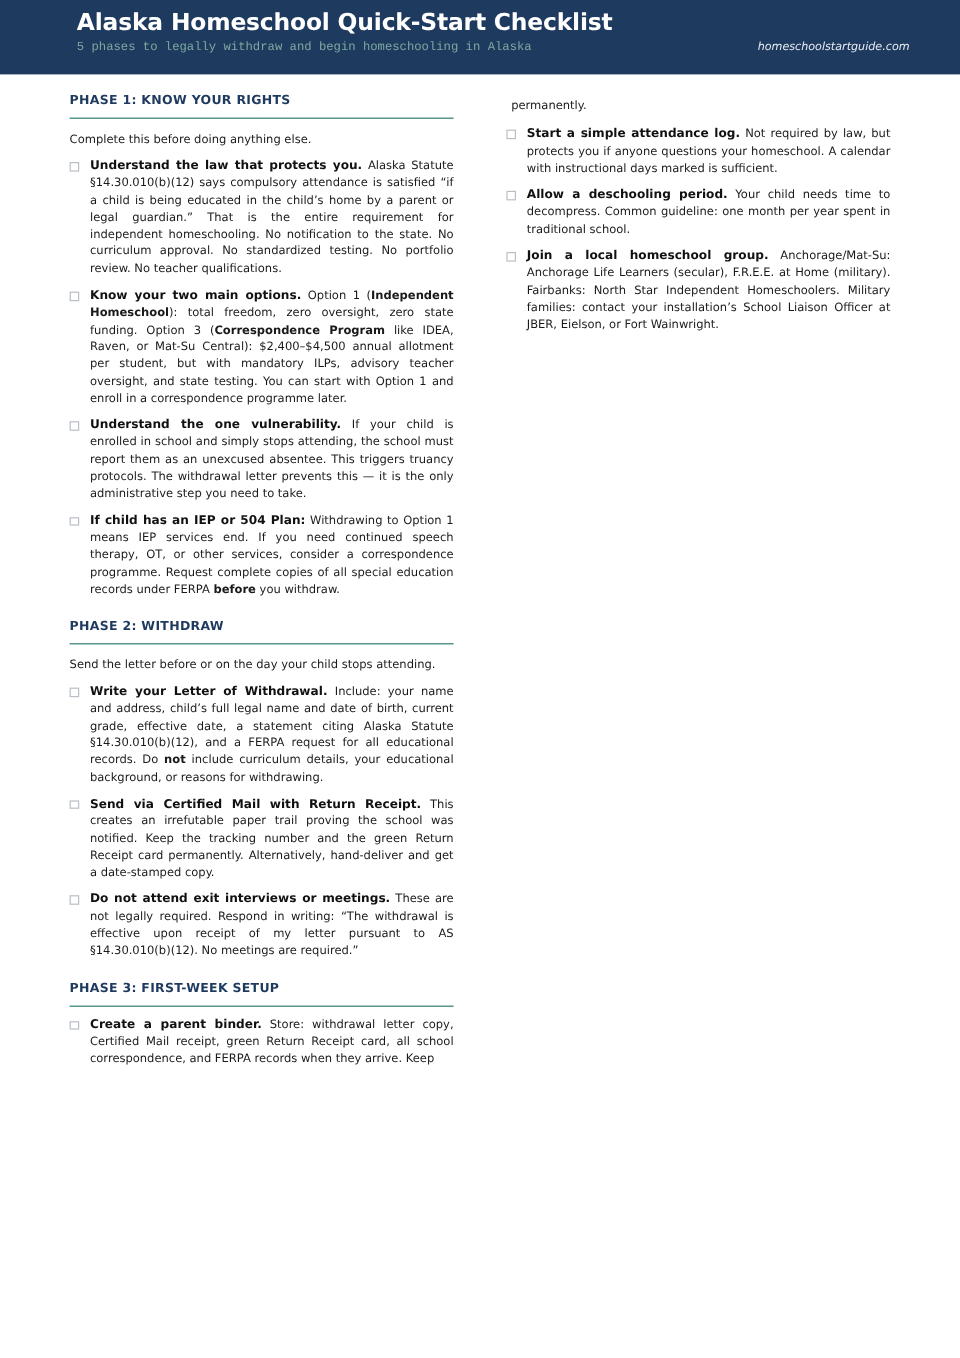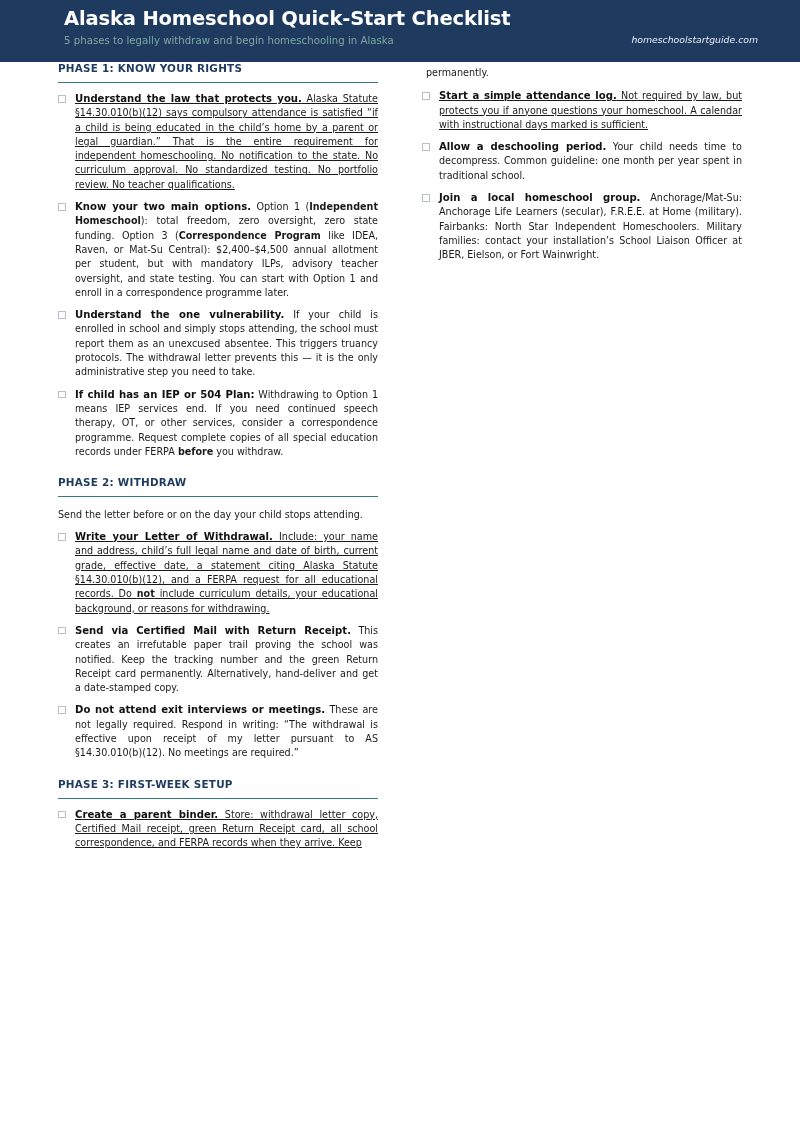--- a/index.html
+++ b/index.html
@@ -67,21 +67,21 @@
 
   
   .content {
     position: absolute;
     top: 62px; left: 0;
     width: 800px;
     height: 1023px;
   }
   .col {
     position: absolute;
-    top: 0;
+    top: 16px;
     width: 320px;
   }
   .col-left  { left: 58px; }
   .col-right { left: 422px; }
 
   
   .phase-head {
     color: #1e3a5f;
     font-size: 10.4px;
     font-weight: bold;
@@ -115,21 +115,21 @@
   li.check-item {
     position: relative;
     padding-left: 17px;
     margin-top: 8px;
     font-size: 9.6px;
     line-height: 14.3px;
     color: #1a1a1a;
     text-align: justify;
     text-justify: inter-word;
   }
-  li.check-item:first-child { margin-top: 9px; text-decoration: underline; }
+  li.check-item:first-child { margin-top: 9px; }
 
   .checkbox {
     position: absolute;
     left: 0;
     top: 3px;
     width: 7.5px;
     height: 7.5px;
     border: 1px solid #b9bfc6;
     background: #ffffff;
     box-sizing: border-box;
@@ -178,32 +178,33 @@
   }
 </style>
 </head>
 <body>
 
 <div class="page">
 
   <div class="header" style="background: rgb(30, 58, 95);">
     <div class="header-left">
       <div class="header-title">Alaska Homeschool Quick-Start Checklist</div>
-      <div class="header-subtitle" style="color: rgb(126, 168, 160);">5 phases to legally withdraw and begin homeschooling in Alaska</div>
+      <div class="header-subtitle" style="color: rgb(126, 168, 160); font-family: Liberation Mono, monospace;">5 phases to legally withdraw and begin homeschooling in Alaska</div>
     </div>
     <div class="header-url">homeschoolstartguide.com</div>
   </div>
 
   <div class="content">
 
     <div class="col col-left">
 
       <div class="phase-block">
         <div class="phase-head" style="color: rgb(30, 58, 95);">PHASE 1: KNOW YOUR RIGHTS</div>
         <hr class="phase-rule" style="border-top-color: rgb(47, 125, 114);">
+        <p class="intro-line">Complete this before doing anything else.</p>
         <ul class="checklist">
             <li class="check-item"><span class="checkbox" style="border-color: rgb(185, 191, 198);"></span><span class="item-title">Understand the law that protects you.</span><span class="item-body"> Alaska Statute §14.30.010(b)(12) says compulsory attendance is satisfied “if a child is being educated in the child’s home by a parent or legal guardian.”   That is the entire requirement for independent homeschooling. No notification to the state. No curriculum approval.  No standardized testing.  No portfolio review. No teacher qualifications.</span></li>
             <li class="check-item"><span class="checkbox" style="border-color: rgb(185, 191, 198);"></span><span class="item-title">Know your two main options.</span><span class="item-body"> Option 1 (<b>Independent Homeschool</b>):  total freedom, zero oversight, zero state funding.   Option 3 (<b>Correspondence Program</b> like IDEA, Raven, or Mat-Su Central):  $2,400–$4,500 annual allotment per student, but with mandatory ILPs, advisory teacher oversight, and state testing. You can start with Option 1 and enroll in a correspondence programme later.</span></li>
             <li class="check-item"><span class="checkbox" style="border-color: rgb(185, 191, 198);"></span><span class="item-title">Understand the one vulnerability.</span><span class="item-body"> If your child is enrolled in school and simply stops attending, the school must report them as an unexcused absentee.  This triggers truancy protocols. The withdrawal letter prevents this — it is the only administrative step you need to take.</span></li>
             <li class="check-item"><span class="checkbox" style="border-color: rgb(185, 191, 198);"></span><span class="item-title">If child has an IEP or 504 Plan:</span><span class="item-body"> Withdrawing to Option 1 means IEP services end.   If you need continued speech therapy, OT, or other services, consider a correspondence programme.   Request complete copies of all special education records under FERPA <b>before</b> you withdraw.</span></li>
           </ul>
       </div>
 
       <div class="phase-block">
         <div class="phase-head" style="color: rgb(30, 58, 95);">PHASE 2: WITHDRAW</div>

